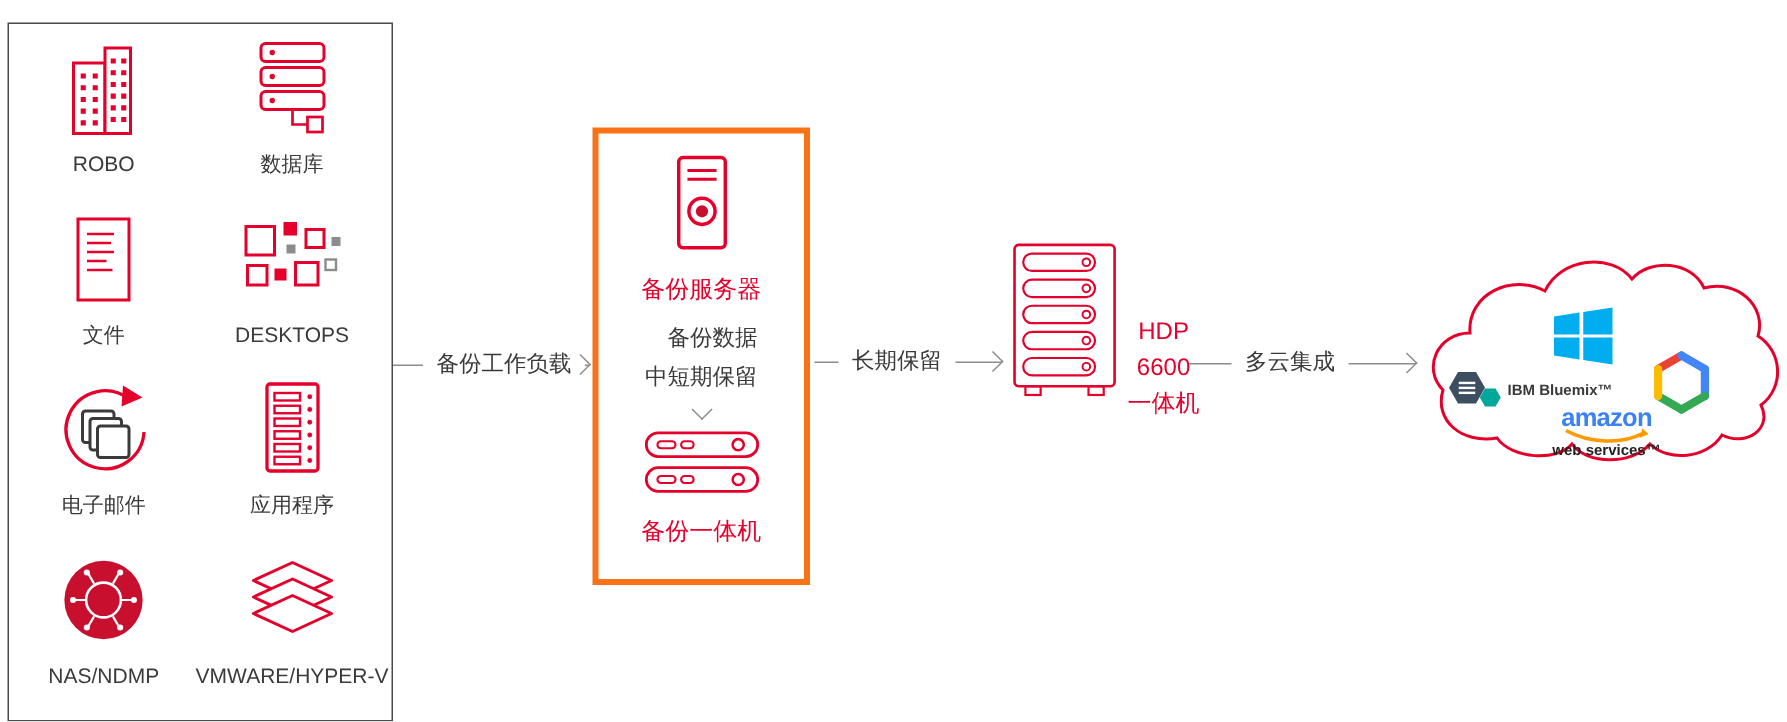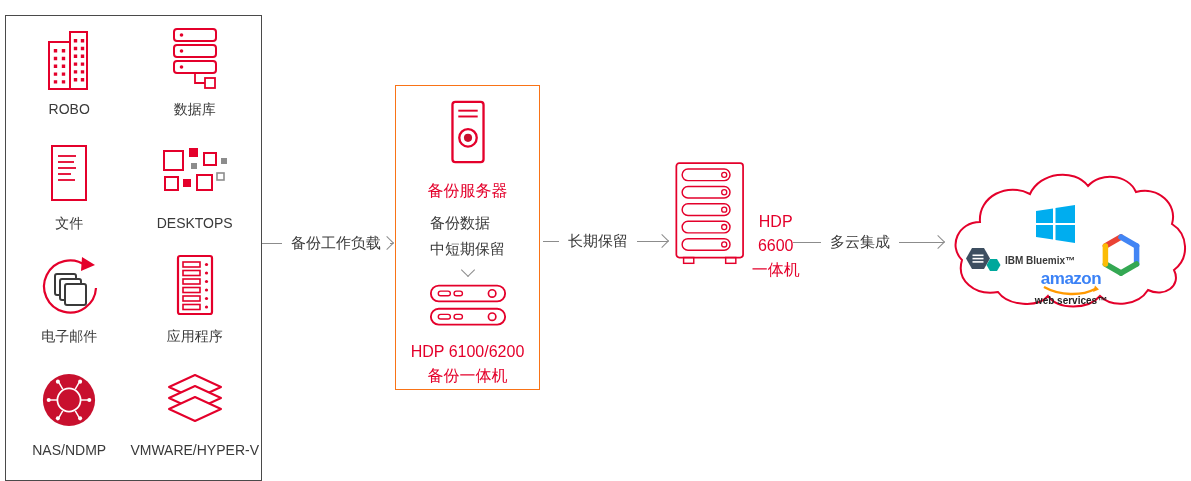--- a/index.html
+++ b/index.html
@@ -10,24 +10,24 @@
   .panel{position:absolute;left:5px;top:15px;width:257px;height:466px;
          border:1px solid #4a4a4a;box-sizing:border-box;
          display:grid;grid-template-columns:1fr 1fr;grid-template-rows:repeat(4,1fr);
          padding:6px 2px 4px 2px;}
   .cell{display:flex;flex-direction:column;align-items:center;justify-content:flex-start;}
   .icon-wrap{height:74px;display:flex;align-items:center;justify-content:center;}
   .cell-label{margin-top:5px;font-size:14px;color:#3a3a3a;white-space:nowrap;}
 
   
   .mid-box{position:absolute;left:395px;top:85px;width:145px;height:305px;
-           border:1px solid #f97316;box-sizing:border-box;
+           border:4px solid #f97316;box-sizing:border-box;
            display:flex;flex-direction:column;align-items:center;padding-top:14px;}
   .red-label{color:#e4002b;font-size:16px;line-height:1.5;text-align:center;}
-  .dark-lines{color:#3a3a3a;font-size:15px;line-height:1.7;text-align:left;}
+  .dark-lines{color:#3a3a3a;font-size:15px;line-height:1.7;text-align:right;}
 
   
   .arrow{position:absolute;display:flex;align-items:center;height:56px;color:#3a3a3a;font-size:15px;}
   .seg{border-top:1px solid #8c8c8c;height:0;display:inline-block;}
   .grow{flex:1;}
   .head{width:9px;height:9px;border-top:1.5px solid #8c8c8c;border-right:1.5px solid #8c8c8c;
         transform:rotate(45deg);margin-left:-11px;flex:none;}
   .arrow-label{margin:0 9px;text-align:center;line-height:1.5;}
   .two-line{display:flex;flex-direction:row;}
   .down-head{width:9px;height:9px;border-right:1.5px solid #8c8c8c;border-bottom:1.5px solid #8c8c8c;
@@ -220,21 +220,20 @@
       <rect x="10" y="8" width="13" height="5" rx="2.5" stroke-width="1.5"></rect>
       <rect x="27" y="8" width="9" height="5" rx="2.5" stroke-width="1.5"></rect>
       <circle cx="68" cy="10.5" r="4" stroke-width="1.8"></circle>
       <rect x="2" y="27" width="80" height="17" rx="8.5" stroke-width="2"></rect>
       <rect x="10" y="33" width="13" height="5" rx="2.5" stroke-width="1.5"></rect>
       <rect x="27" y="33" width="9" height="5" rx="2.5" stroke-width="1.5"></rect>
       <circle cx="68" cy="35.5" r="4" stroke-width="1.8"></circle>
     </svg>
 
     <div class="red-label" style="margin-top:11px;">
-      <div>HDP 6100/6200</div>
       <div>备份一体机</div>
     </div>
   </div>
 
   <div class="arrow" style="left:543px;top:213px;width:124px;font-family:Liberation Serif, serif;">
     <span class="seg" style="width:16px"></span>
     <span class="arrow-label">长期保留</span>
     <span class="seg grow"></span>
     <span class="head"></span>
   </div>

